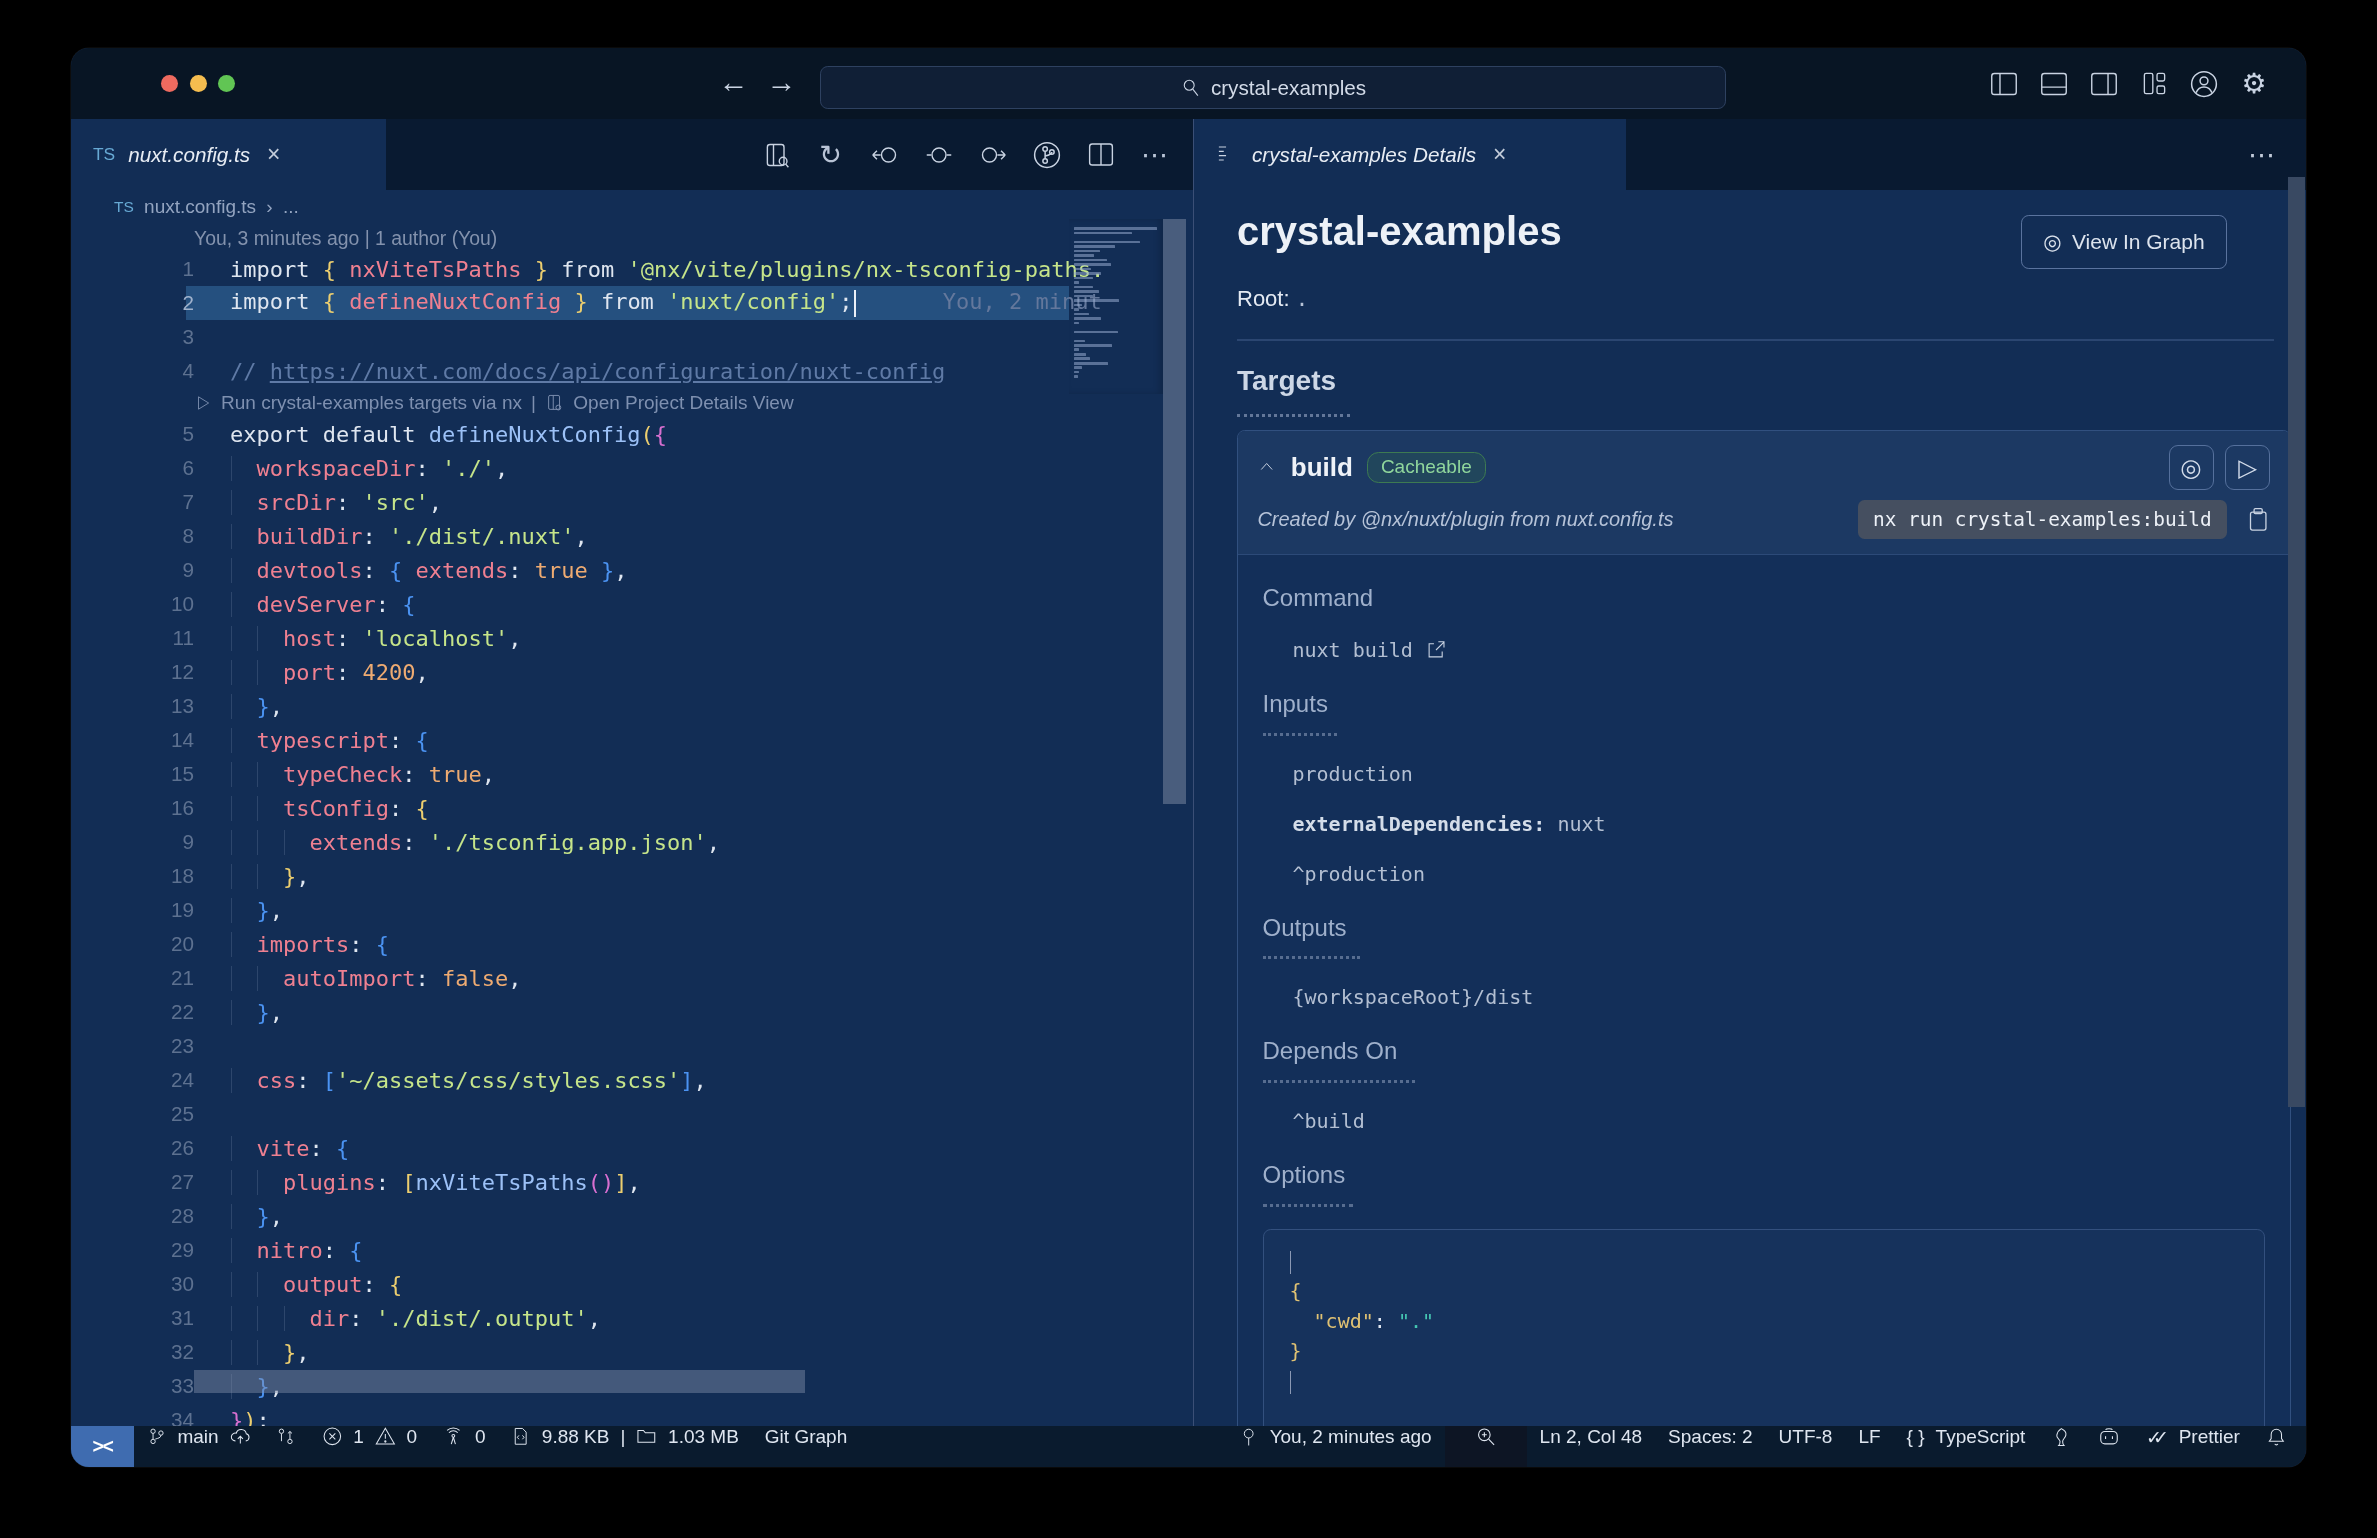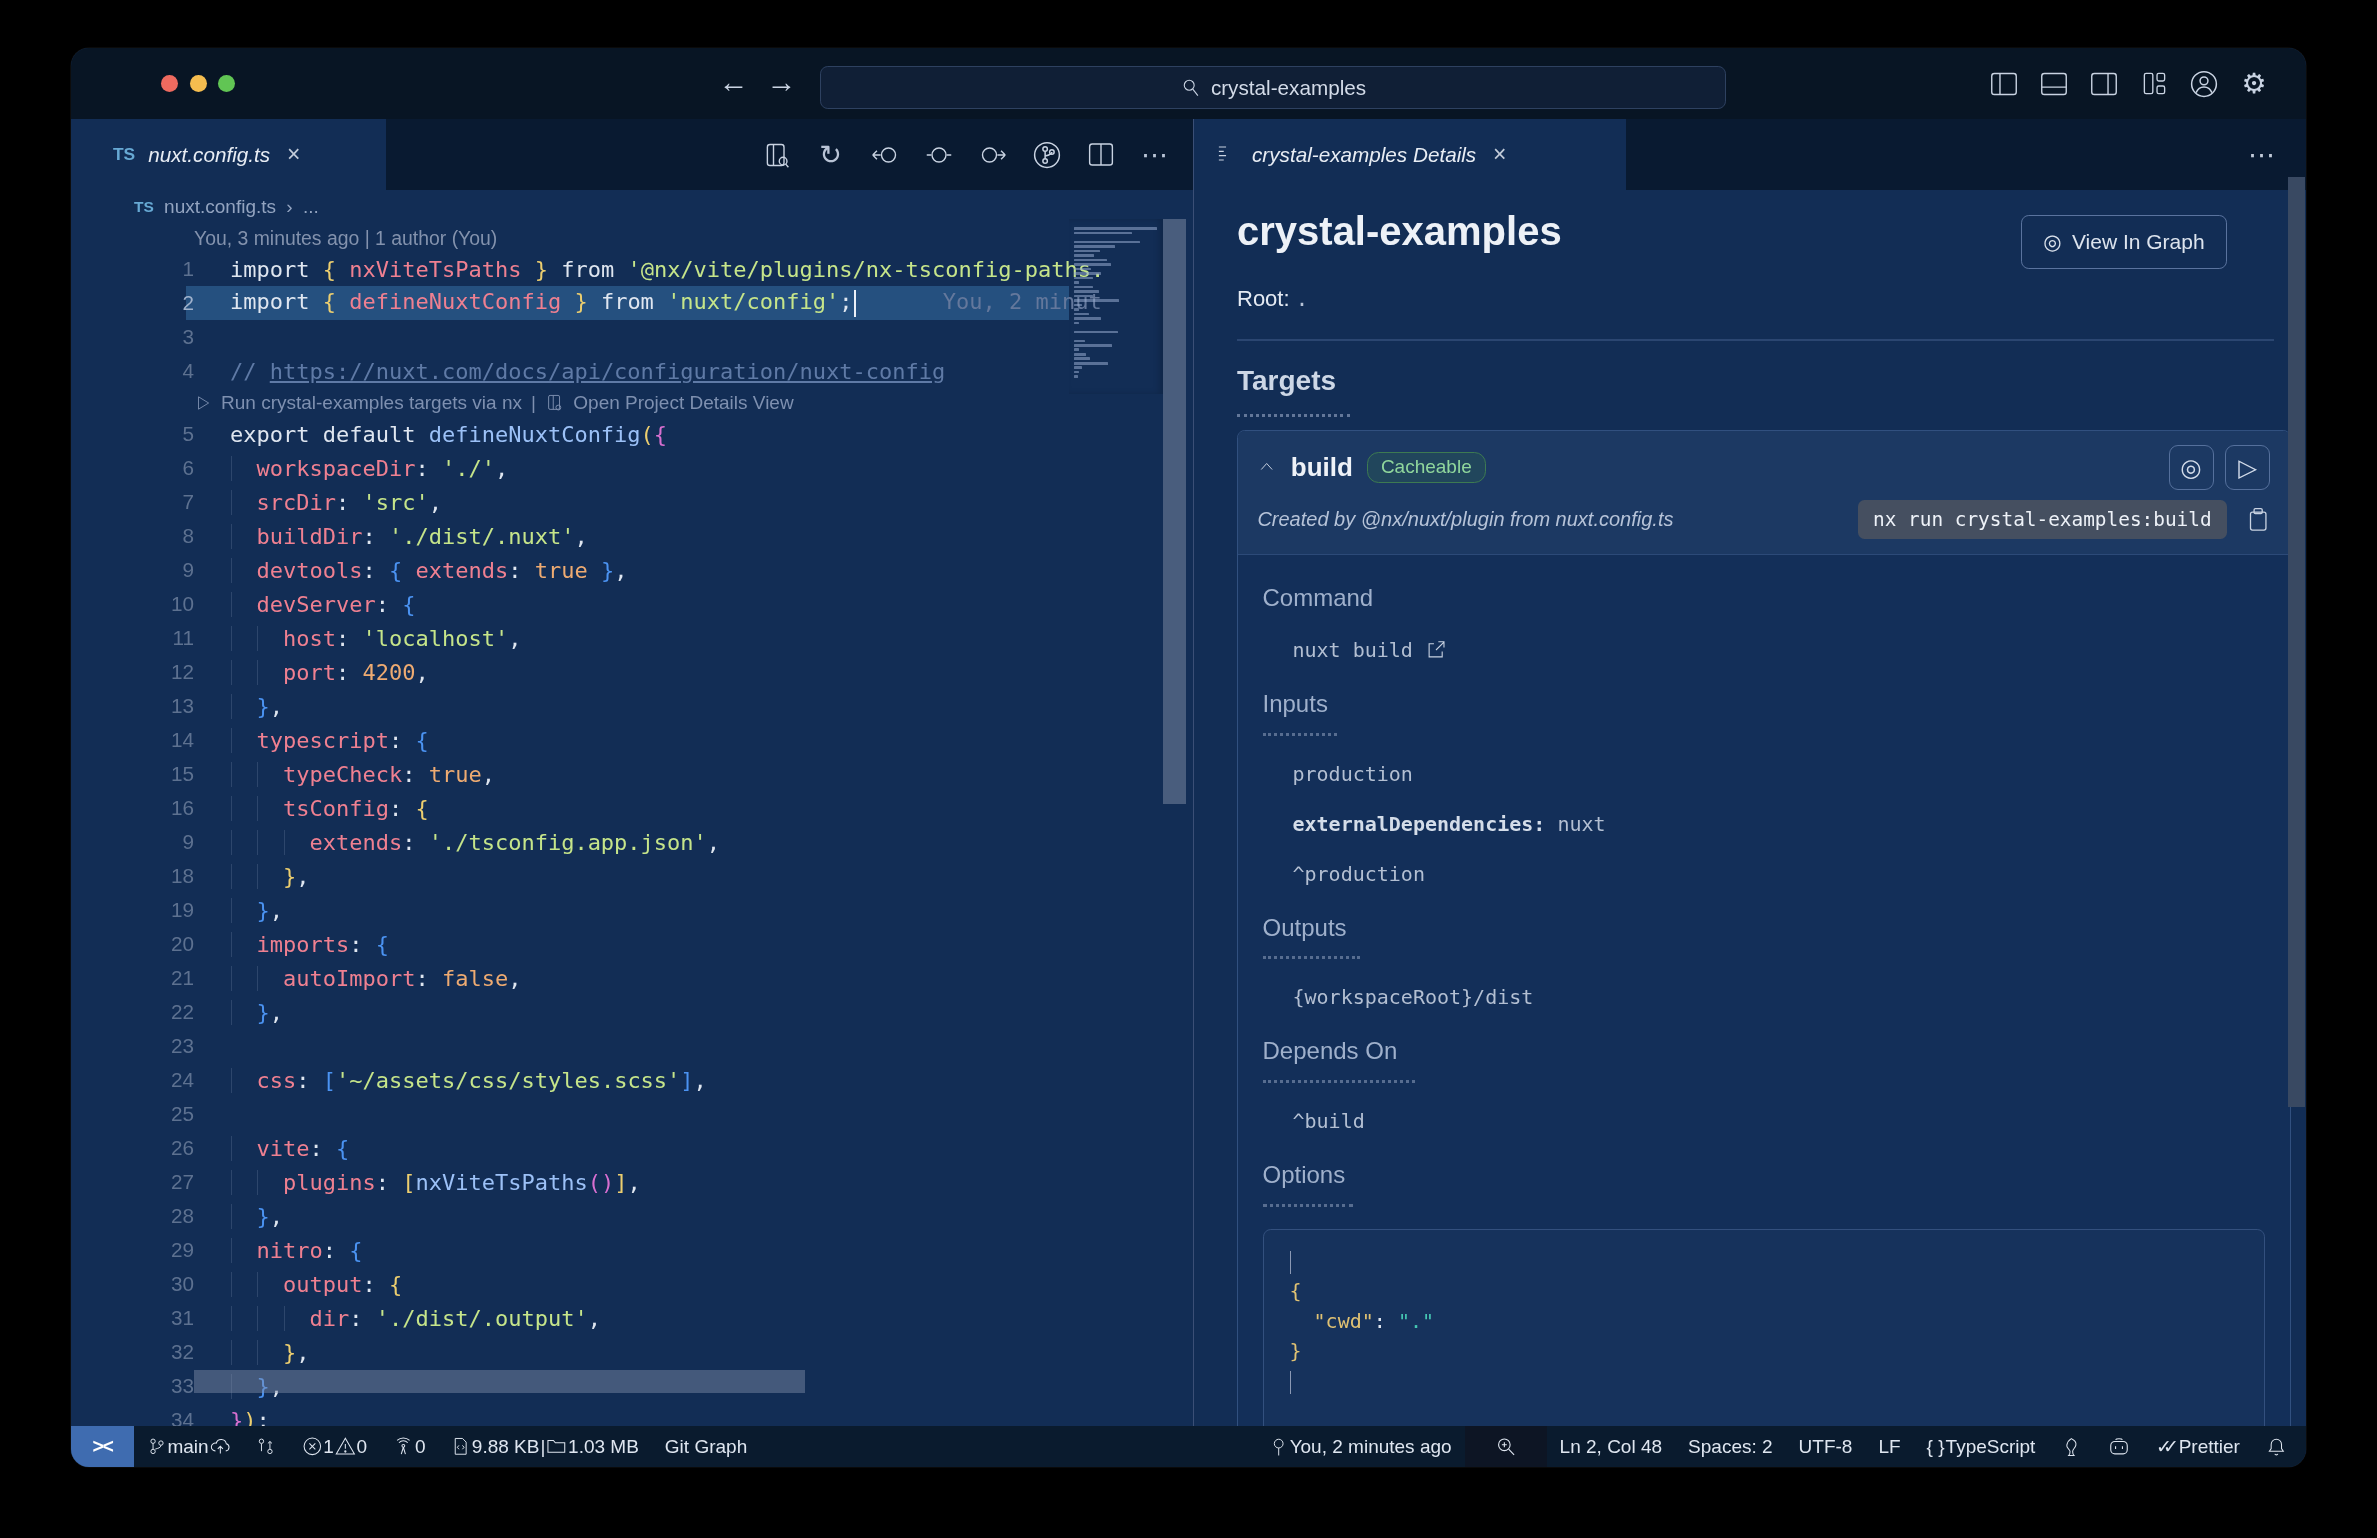--- a/index.html
+++ b/index.html
@@ -20,21 +20,21 @@
   svg.ln{stroke:#c9d3e2;fill:none;stroke-width:0.8px;}
   
   #main{position:absolute;left:0;top:71px;width:100%;height:1307px;}
   #leftgroup{position:absolute;left:0;top:0;width:1122px;height:100%;background:#122d55;}
   #divider{position:absolute;left:1122px;top:0;width:1.3px;height:100%;background:#3b4f76;}
   #rightgroup{position:absolute;left:1123px;top:0;right:0;height:100%;background:#122d55;overflow:hidden;}
   .tabstrip{position:absolute;left:0;top:0;width:100%;height:71px;background:#091a31;}
   .tab{position:absolute;left:0;top:0;height:71px;background:#122d55;display:flex;align-items:center;
     padding:0 22px;gap:13px;cursor:default;}
   .tab .fname{font-style:italic;font-size:20.7px;color:#e8edf4;}
-  .ts-badge{color:#67a9d4;font-weight:bold;font-size:17.4px;margin-left:20px;}
+  .ts-badge{color:#67a9d4;font-weight:normal;font-size:17.4px;}
   .closex{color:#c2cbd9;font-size:23px;padding-left:3.9px;}
   #editor-actions{position:absolute;right:23px;top:0;height:71px;display:flex;align-items:center;gap:23px;color:#b9c4d6;}
   #editor-actions .ic{width:31px;height:31px;display:flex;align-items:center;justify-content:center;font-size:27px;}
   #panel-more{position:absolute;right:31px;top:0;height:71px;display:flex;align-items:center;color:#c2cbd9;font-size:27px;}
   
   #breadcrumb{position:absolute;left:0;top:71px;width:100%;height:34px;display:flex;align-items:center;
     padding-left:43px;gap:10.3px;color:#93a4c0;font-size:19px;background:#122d55;}
   
   #code{position:absolute;left:0;top:105px;width:100%;bottom:0;overflow:hidden;}
   .row{position:relative;height:34px;display:flex;align-items:center;}
@@ -91,21 +91,21 @@
     padding:19.4px 0 0 26px;height:194px;}
   .optline{font-family:"DejaVu Sans Mono",monospace;font-size:20px;height:30px;white-space:pre;}
   .optline .bar{display:inline-block;width:1.9px;height:23px;background:#8b99b4;vertical-align:middle;}
   .optline .ok{color:#e0c273}.optline .ov{color:#45c6b2}.optline .b1{color:#e0c273}.optline .w{color:#dfe6f0}
   #panel-scroll{position:absolute;right:1.3px;top:58px;width:17px;height:930px;background:#394962;}
   
   #statusbar{position:absolute;left:0;bottom:0;width:100%;height:41px;background:#0a1b2e;display:flex;
     align-items:center;color:#dfe6f0;font-size:19px;}
   #remote{width:63px;height:41px;background:#3f6cb0;color:#fff;display:flex;align-items:center;
     justify-content:center;font-size:19.4px;font-weight:bold;letter-spacing:-1.3px;flex:none;}
-  .sb-item{display:flex;align-items:center;gap:1px;padding:0 13px;height:100%;}
+  .sb-item{display:flex;gap:11px;padding:0 13px;height:100%;}
   .sb-right{margin-left:auto;display:flex;align-items:center;height:100%;}
   .zoomblock{background:#0d1524;width:56px;justify-content:center;}
   svg.sb{stroke:#dfe6f0;fill:none;stroke-width:0.8px;}
   .dblcheck{letter-spacing:-9px;padding-right:7.8px;}
 </style>
 </head>
 <body>
 
 <div id="window">
 

